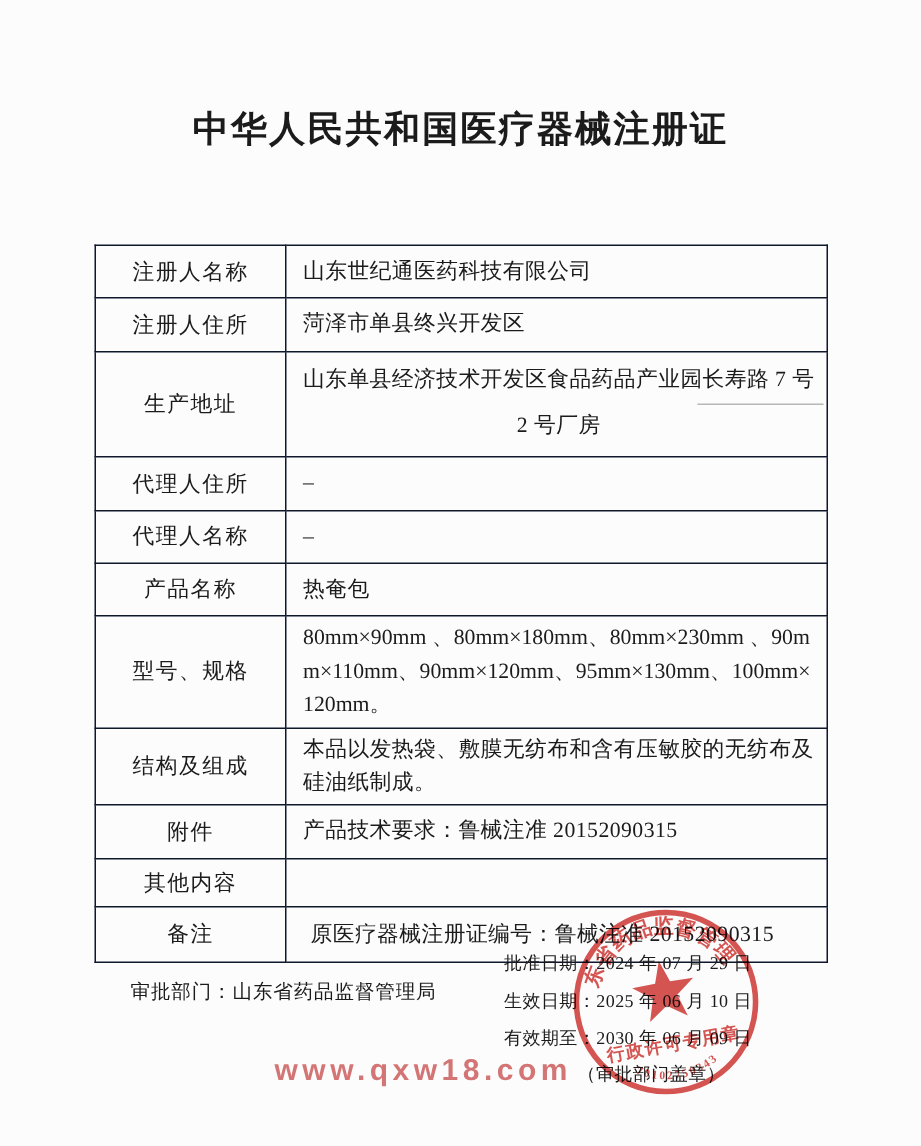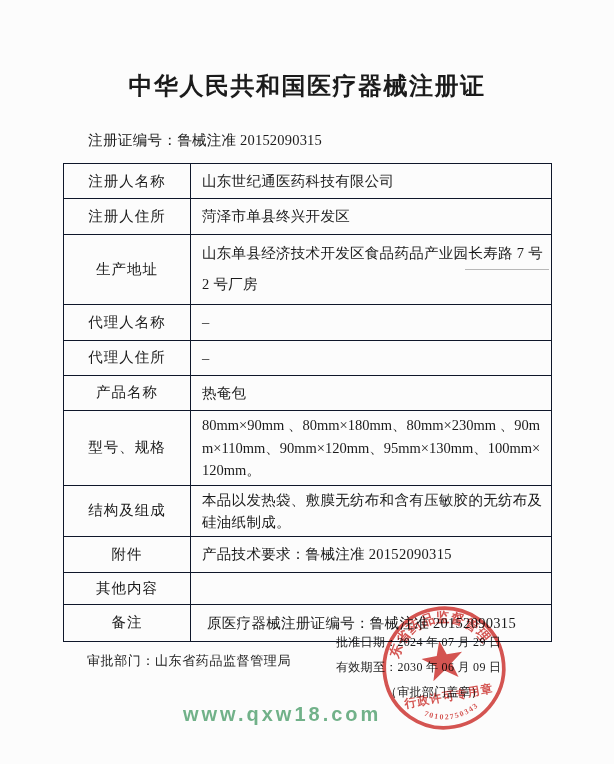--- a/index.html
+++ b/index.html
@@ -17,78 +17,75 @@
 
   table.cert{
     position:absolute;left:63px;top:163px;width:489px;
     border-collapse:collapse;table-layout:fixed;
   }
   table.cert td{border:1px solid #0f172a;font-size:14.5px;vertical-align:middle;}
   td.c-label{width:124px;text-align:center;letter-spacing:1px;}
   td.c-value{padding:3px 8px 3px 11px;line-height:1.95;letter-spacing:.3px;word-break:break-all;}
   tr.r-single{height:35px;}
   tr.r-addr{height:62px;}
-  tr.r-addr td.c-value{line-height:2.2;}
+  tr.r-addr td.c-value{line-height:2.2;text-align:center;}
   tr.r-spec{height:48px;}
   tr.r-spec td.c-value{line-height:1.55;letter-spacing:0;}
   tr.r-struct{height:46px;}
   tr.r-struct td.c-value{line-height:1.55;}
   tr.r-other{height:32px;}
   tr.r-remark{height:37px;}
   tr.r-remark td.c-value{padding-left:16px;}
 
   .dept{position:absolute;left:87px;top:652px;font-size:13px;letter-spacing:.6px;}
   .dates{position:absolute;left:336px;top:630px;font-size:12px;line-height:2.07;letter-spacing:.3px;}
   .seal-note{padding-left:49px;}
 
   .artifact{position:absolute;left:465px;top:269px;width:84px;height:1px;background:#8a8a8a;opacity:.6;}
 
   .watermark{
     position:absolute;left:183px;top:703px;font-size:20px;
     font-family:"Liberation Sans",sans-serif;font-weight:700;
-    color:#15803d;letter-spacing:3px;opacity:.6;
+    color:#b91c1c;letter-spacing:3px;opacity:.6;
   }
 
   .stamp{
     position:absolute;left:374px;top:598px;width:140px;height:140px;
     transform:rotate(-10deg);mix-blend-mode:multiply;opacity:.84;
   }
   .stamp text{font-family:"Liberation Serif","DejaVu Serif",serif;font-weight:700;}
 </style>
 </head>
 <body>
 
 <div class="page">
 
   <div class="title">中华人民共和国医疗器械注册证</div>
 
-  <div class="cert-line">
-    <span>注册证编号：</span><span class="num">鲁械注准 20152090315</span>
-  </div>
 
   <table class="cert">
     <tbody>
       <tr class="r-single">
         <td class="c-label">注册人名称</td>
         <td class="c-value">山东世纪通医药科技有限公司</td>
       </tr>
       <tr class="r-single">
         <td class="c-label">注册人住所</td>
         <td class="c-value">菏泽市单县终兴开发区</td>
       </tr>
       <tr class="r-addr">
         <td class="c-label">生产地址</td>
         <td class="c-value">山东单县经济技术开发区食品药品产业园长寿路 7 号 2 号厂房</td>
       </tr>
       <tr class="r-single">
-        <td class="c-label">代理人名称</td>
+        <td class="c-label">代理人住所</td>
         <td class="c-value">–</td>
       </tr>
       <tr class="r-single">
-        <td class="c-label">代理人住所</td>
+        <td class="c-label">代理人名称</td>
         <td class="c-value">–</td>
       </tr>
       <tr class="r-single">
         <td class="c-label">产品名称</td>
         <td class="c-value">热奄包</td>
       </tr>
       <tr class="r-spec">
         <td class="c-label">型号、规格</td>
         <td class="c-value">80mm×90mm 、80mm×180mm、80mm×230mm 、90mm×110mm、90mm×120mm、95mm×130mm、100mm×120mm。</td>
       </tr>
@@ -115,20 +112,23 @@
 
   <div class="dept">
     <span>审批部门：</span><span>山东省药品监督管理局</span>
   </div>
 
   <div class="dates">
     <div>
       <span>批准日期：</span><span>2024 年 07 月 29 日</span>
     </div>
     <div>
+      <span>生效日期：</span><span>2025 年 06 月 10 日</span>
+    </div>
+    <div>
       <span>有效期至：</span><span>2030 年 06 月 09 日</span>
     </div>
     <div class="seal-note">（审批部门盖章）</div>
   </div>
 
   <svg class="stamp" viewBox="0 0 136 136">
     <defs>
       <path id="arcTop" d="M 24.5 56.4 A 45 45 0 0 1 111.5 56.4"></path>
       <path id="arcBot" d="M 21 85.1 A 50 50 0 0 0 115 85.1"></path>
     </defs>

